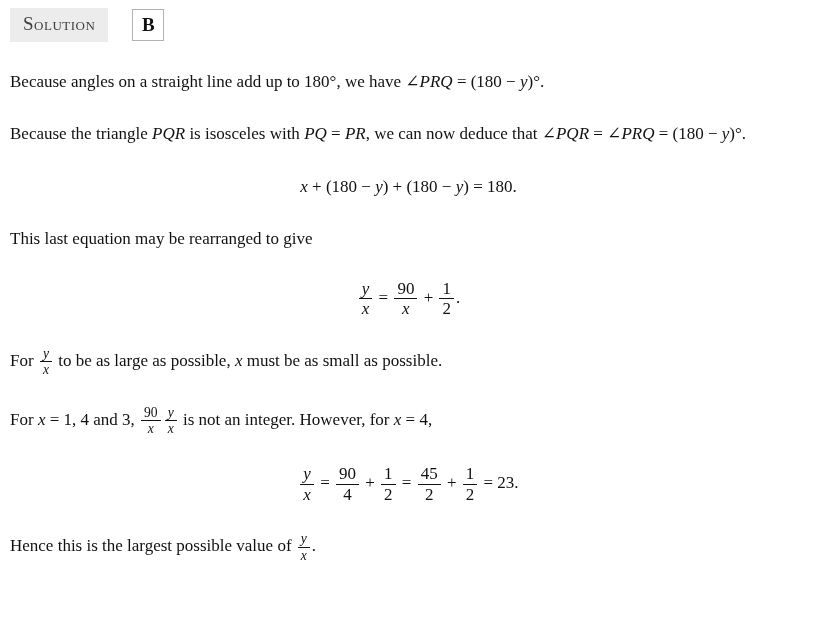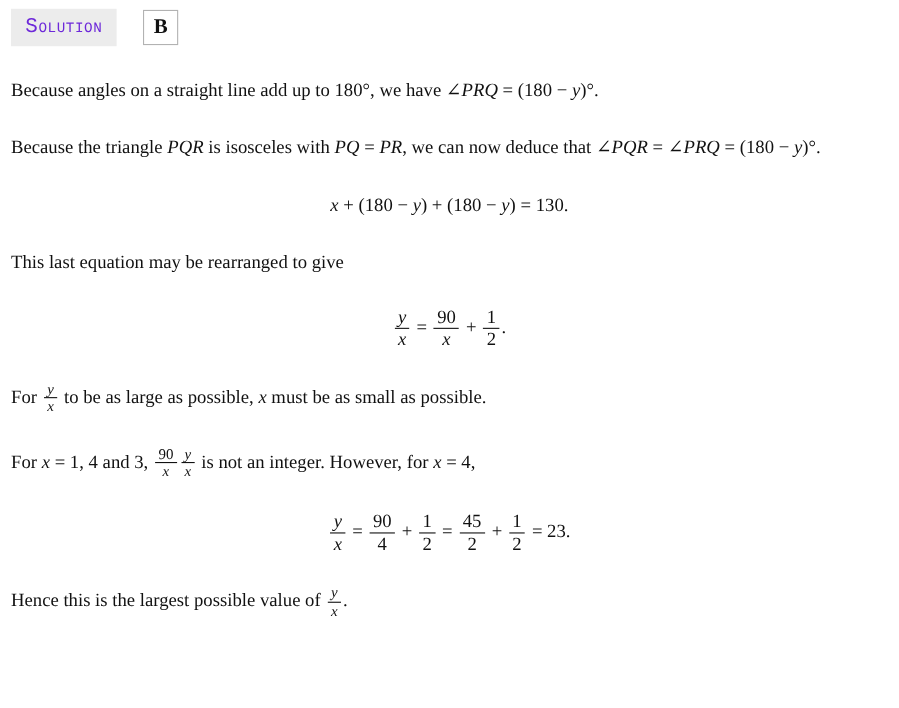--- a/index.html
+++ b/index.html
@@ -25,22 +25,21 @@
     gap: 24px;
     margin: 2px 0 10px 0;
   }
   .solution-badge {
     display: inline-block;
     background: #ececec;
     padding: 2px 13px 3px 13px;
     font-variant: small-caps;
     font-size: 19px;
     letter-spacing: 0.5px;
-    color: #6d28d9;
-    font-family: Liberation Mono, monospace;
+    color: #404040;
   }
   .answer-box {
     display: inline-flex;
     align-items: center;
     justify-content: center;
     width: 30px;
     height: 30px;
     border: 1px solid #b2b2b2;
     background: #ffffff;
     font-weight: bold;
@@ -87,21 +86,21 @@
   <div class="header">
     <span class="solution-badge">Solution</span>
     <span class="answer-box">B</span>
   </div>
 
   <p><span>Because angles on a straight line add up to 180°, we have ∠</span><span class="it">PRQ</span><span> = (180 − </span><span class="it">y</span><span>)°.</span></p>
 
   <p><span>Because the triangle </span><span class="it">PQR</span><span> is isosceles with </span><span class="it">PQ</span><span> = </span><span class="it">PR</span><span>, we can now deduce that ∠</span><span class="it">PQR</span><span> = ∠</span><span class="it">PRQ</span><span> = (180 − </span><span class="it">y</span><span>)°.</span></p>
 
 
-  <div class="display"><span class="it">x</span><span> + (180 − </span><span class="it">y</span><span>) + (180 − </span><span class="it">y</span><span>) = 130.</span></div>
+  <div class="display"><span class="it">x</span><span> + (180 − </span><span class="it">y</span><span>) + (180 − </span><span class="it">y</span><span>) = 180.</span></div>
 
   <p><span>This last equation may be rearranged to give</span></p>
 
 
 
   <div class="display"><span class="frac">
         <span class="num it">y</span>
         <span class="den it">x</span>
       </span><span> = </span><span class="frac">
         <span class="num">90</span>

